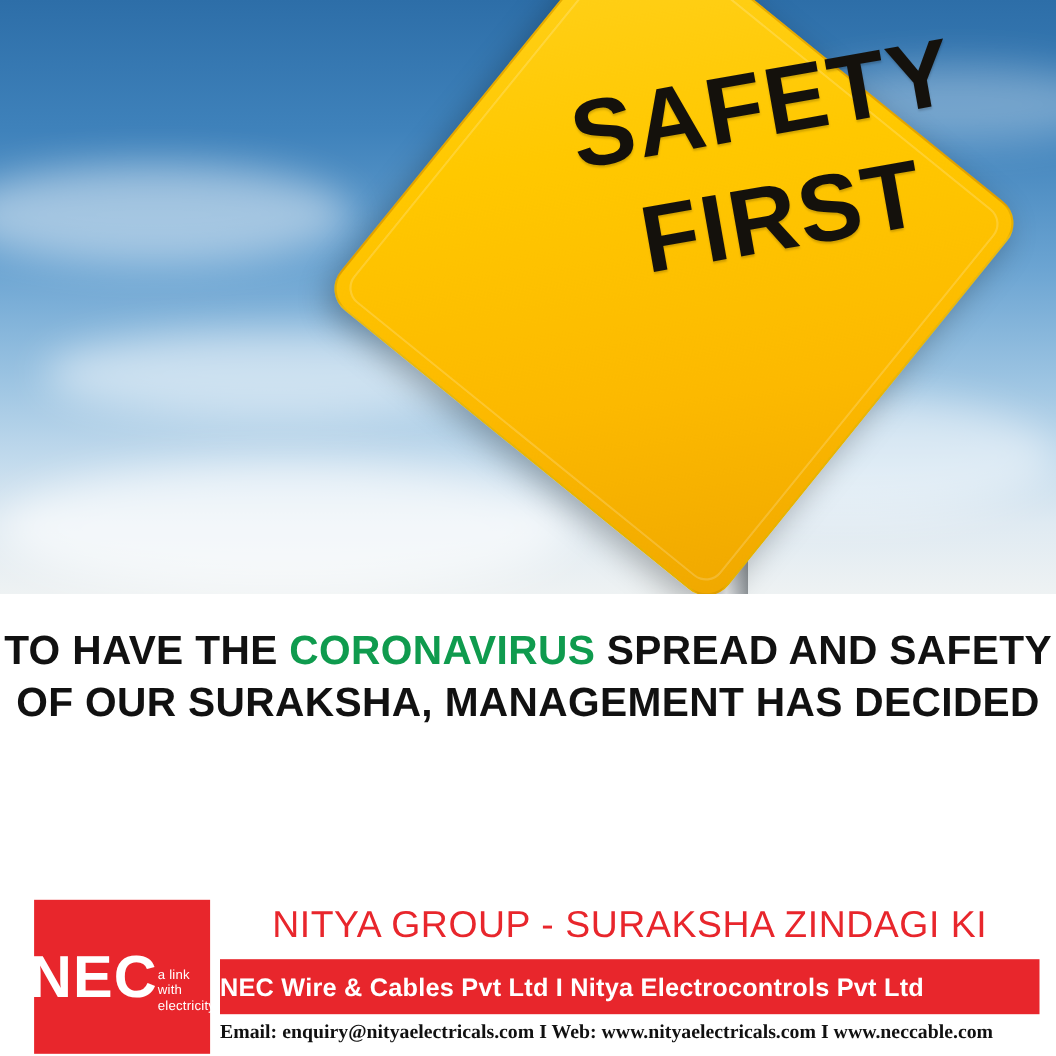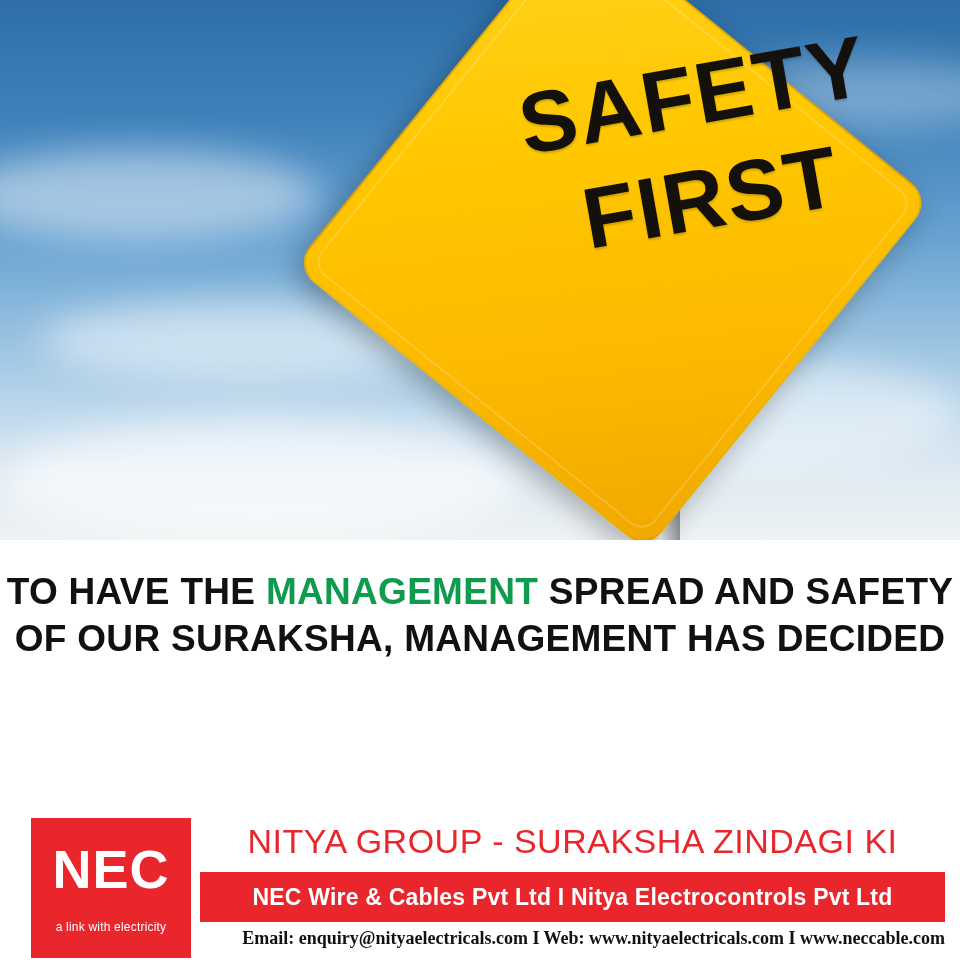--- a/index.html
+++ b/index.html
@@ -126,21 +126,21 @@
     height: 150px;
   }
   .logo-box {
     position: absolute;
     left: 31px;
     top: 8px;
     width: 160px;
     height: 140px;
     background: #e8262c;
     display: flex;
-    flex-direction: column;
+    flex-direction: row;
     align-items: center;
     justify-content: center;
   }
   .logo-text {
     color: #ffffff;
     font-family: "Liberation Sans", sans-serif;
     font-weight: bold;
     font-size: 54px;
     letter-spacing: 1px;
     line-height: 1;
@@ -166,35 +166,34 @@
   }
   .redbar {
     position: absolute;
     left: 200px;
     top: 62px;
     width: 745px;
     height: 50px;
     background: #e8262c;
     display: flex;
     align-items: center;
-    justify-content: center;
   }
   .redbar span {
     color: #ffffff;
     font-family: "Liberation Sans", sans-serif;
     font-weight: bold;
     font-size: 23px;
     letter-spacing: 0.2px;
   }
   .contact {
     position: absolute;
     left: 200px;
     top: 118px;
     width: 745px;
-    text-align: right;
+    text-align: left;
     color: #111111;
     font-family: "Liberation Serif", serif;
     font-weight: bold;
     font-size: 18px;
   }
 </style>
 </head>
 <body>
 
 <div class="poster">
@@ -215,21 +214,21 @@
       <div class="sign-text">
         <div class="line1">SAFETY</div>
         <div class="line2">FIRST</div>
       </div>
 
     </div>
   </div>
 
   <div class="message">
     <p>
-      <span>TO HAVE THE </span><span class="hl-green">MANAGEMENT</span><span> SPREAD AND SAFETY</span>
+      <span>TO HAVE THE </span><span class="hl-green">CORONAVIRUS</span><span> SPREAD AND SAFETY</span>
     </p>
     <p>OF OUR SURAKSHA, MANAGEMENT HAS DECIDED</p>
   </div>
 
   <div class="footer">
     <div class="logo-box">
       <div class="logo-text">NEC</div>
       <div class="logo-tag">a link with electricity</div>
     </div>
 

